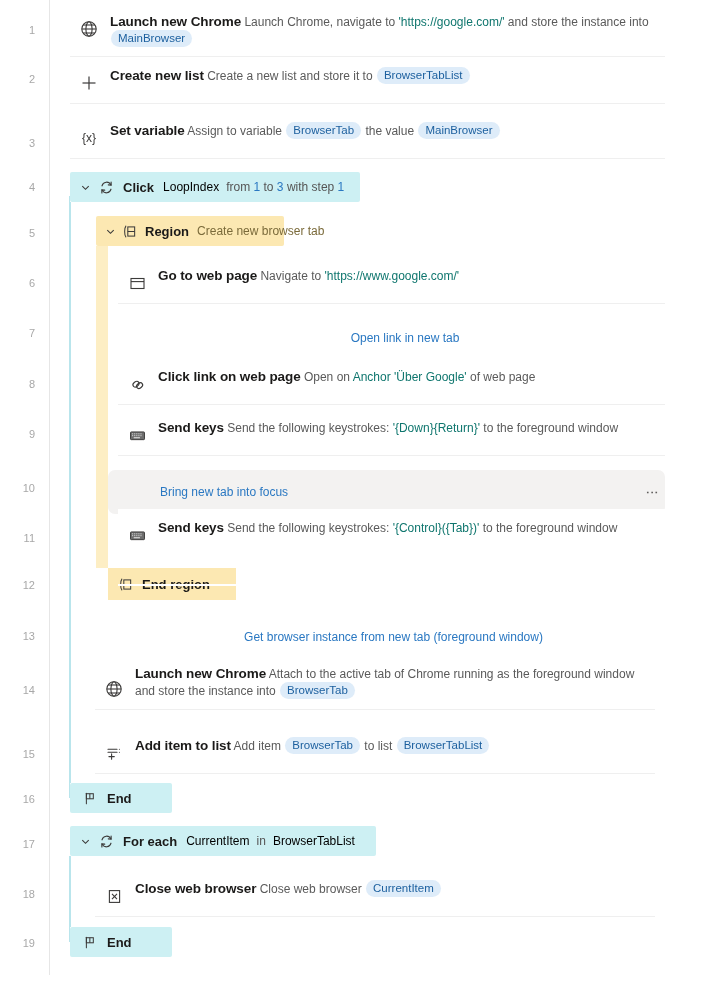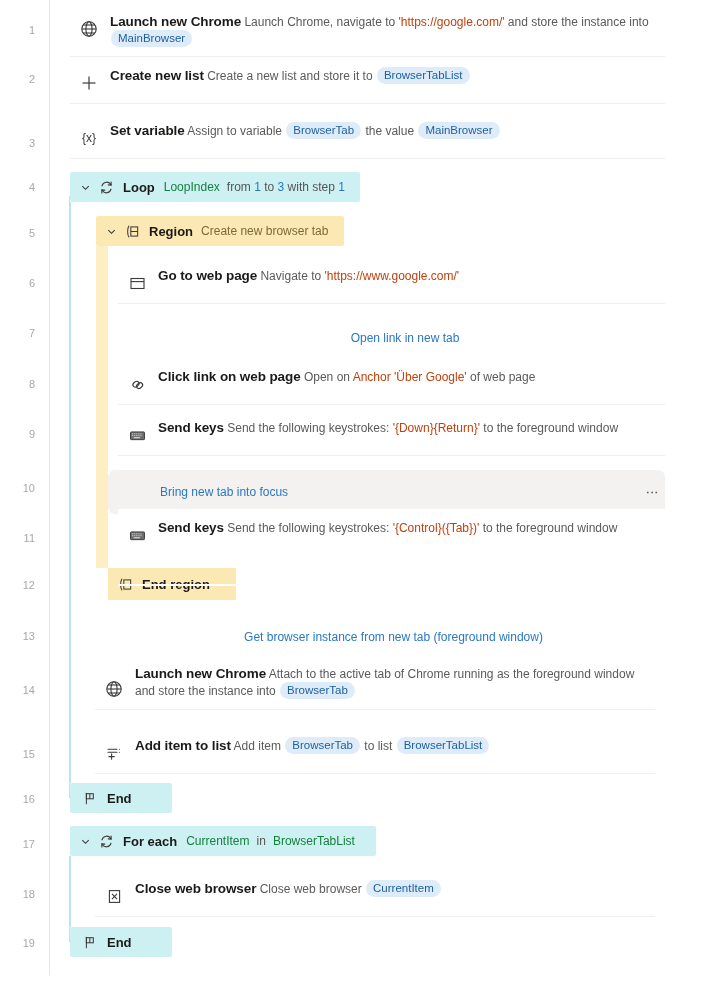--- a/index.html
+++ b/index.html
@@ -79,21 +79,21 @@
     color: #1b1a19;
     line-height: 17px;
     letter-spacing: -0.1px;
   }
   .act-desc {
     font-size: 12px;
     color: #5a5a5a;
     line-height: 16px;
     margin-top: 2px;
   }
-  .act-desc .str { color: #c2410c; }
+  .act-desc .str { color: #0f766e; }
   .var-chip {
     display: inline-block;
     background: #deecf9;
     color: #1b5f9e;
     border-radius: 9px;
     padding: 1px 7px 2px 7px;
     font-size: 11.5px;
     line-height: 14px;
     margin: 0 1px;
     vertical-align: 1px;
@@ -124,21 +124,21 @@
   .ctrl .c-kw {
     font-size: 13px;
     font-weight: bold;
     color: #1b1a19;
     margin-right: 9px;
   }
   .ctrl .c-txt {
     font-size: 12px;
     color: #555555;
   }
-  .ctrl .c-var { color: #15803d; margin: 0 7px 0 0; }
+  .ctrl .c-var { color: #000000; margin: 0 7px 0 0; }
   .ctrl .c-num { color: #2a78c2; }
   .ctrl .c-plain { color: #555; }
 
   
   .region-head {
     background: #fce8b2;
     border-radius: 2px;
     display: flex;
     align-items: center;
     height: 30px;
@@ -301,26 +301,26 @@
           </svg>
       </span>
       <span class="c-icon">
         <svg width="15" height="15" viewBox="0 0 16 16" fill="none" stroke="#3b3a39" stroke-width="1.2" stroke-linecap="round">
           <path d="M3.2 6.2 A5 5 0 0 1 12.6 5.2"></path>
             <polyline points="12.9,2.2 13,5.4 9.9,5.2"></polyline>
           <path d="M12.8 9.8 A5 5 0 0 1 3.4 10.8"></path>
             <polyline points="3.1,13.8 3,10.6 6.1,10.8"></polyline>
         </svg>
       </span>
-      <span class="c-kw">Loop</span>
+      <span class="c-kw">Click</span>
       <span class="c-txt"><span class="c-var">LoopIndex</span><span class="c-plain">from </span><span class="c-num">1</span><span class="c-plain"> to </span><span class="c-num">3</span><span class="c-plain"> with step </span><span class="c-num">1</span></span>
     </div>
   </div>
 
-  <div class="row" style="left:96px; top:216px; width:248px;">
+  <div class="row" style="left:96px; top:216px; width:188px;">
     <div class="region-head">
       <span class="chev">
         <svg width="11" height="11" viewBox="0 0 12 12" fill="none" stroke="#3b3a39" stroke-width="1.2">
             <polyline points="2.5,4.5 6,8 9.5,4.5"></polyline>
           </svg>
       </span>
       <span class="c-icon">
         <svg width="15" height="15" viewBox="0 0 16 16" fill="none" stroke="#3b3a39" stroke-width="1.1">
           <path d="M4.1 2.3 C2.4 4.4 2.4 11.6 4.1 13.7" stroke-linecap="round"></path>
           <rect x="6.2" y="3.1" width="7.3" height="9.8"></rect>

